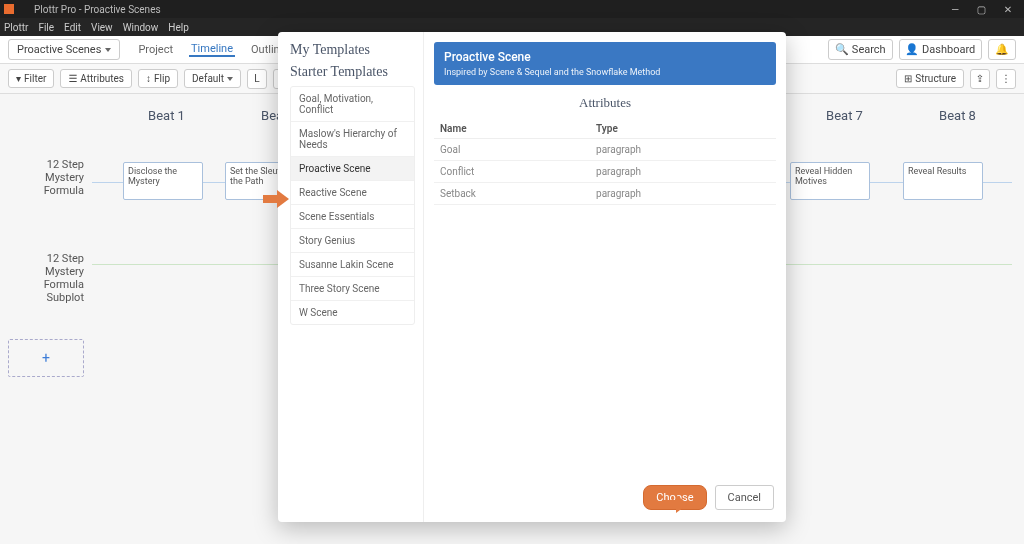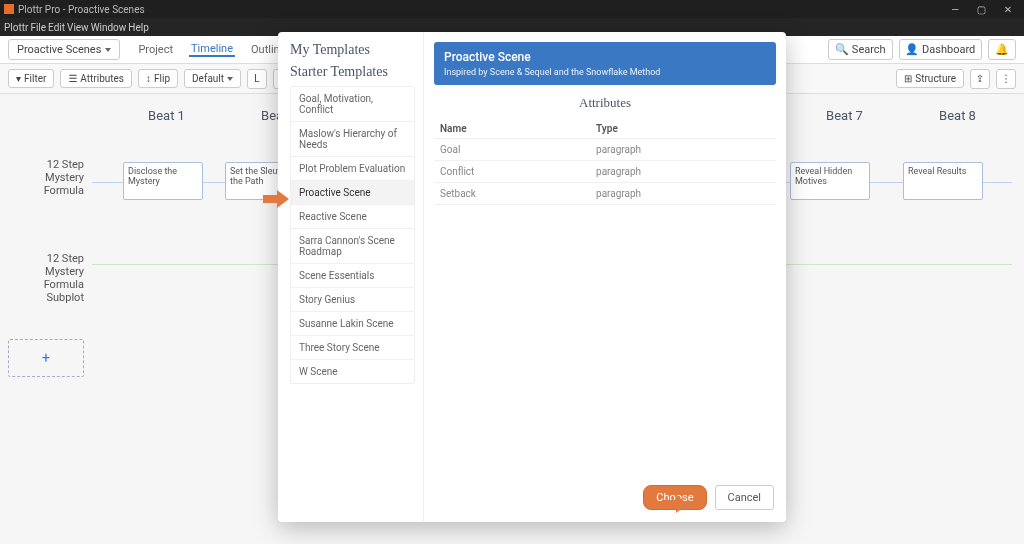--- a/index.html
+++ b/index.html
@@ -1,22 +1,22 @@
 <!DOCTYPE html>
 <html><head>
 <meta charset="utf-8">
 <style>
   * { box-sizing: border-box; margin: 0; padding: 0; font-family: -apple-system, BlinkMacSystemFont, "Segoe UI", Roboto, sans-serif; }
   body { background: #f6f6f6; width: 1024px; height: 544px; overflow: hidden; position: relative; }
 
   .titlebar { background: #1f1f1f; color: #bbb; height: 18px; display: flex; align-items: center; justify-content: space-between; font-size: 10px; padding: 0 4px; }
-  .titlebar .left { display: flex; align-items: center; gap: 2px; }
+  .titlebar .left { display: flex; align-items: center; gap: 18px; }
   .titlebar .app-ico { width: 10px; height: 10px; background: #e96c2f; display: inline-block; margin-right: 2px; }
   .titlebar .winbtns span { display:inline-block; width:24px; text-align:center; cursor:default;}
-  .menubar { background: #252525; color: #ccc; height: 18px; display: flex; align-items:center; font-size:10px; padding: 0 4px; gap: 2px; }
+  .menubar { background: #252525; color: #ccc; height: 18px; display: flex; align-items:center; font-size:10px; padding: 0 4px; gap: 10px; }
   .menubar span { cursor: default; }
 
   .top-row { background: #fff; border-bottom:1px solid #ddd; height: 28px; display:flex; align-items:center; padding:0 8px; justify-content:space-between;}
   .top-row .left, .top-row .right { display:flex; gap:6px; align-items:center; }
   .dd-btn { border:1px solid #ccc; background:#fff; border-radius:3px; padding:3px 8px; font-size:11px; color:#444; display:flex; align-items:center; gap:4px; cursor:pointer;}
   .caret { border-top:4px solid #666; border-left:3px solid transparent; border-right:3px solid transparent; display:inline-block;}
   .nav-tabs { display:flex; gap:14px; font-size:11px; color:#666; align-items:center; height:100%; margin-left:10px;}
   .nav-tabs .tab { padding:0 2px; height:100%; display:flex; align-items:center; cursor:pointer; }
   .nav-tabs .tab.active { color:#3778c2; border-bottom:2px solid #3778c2; }
   .iconbtn { border:1px solid #ccc; background:#fff; border-radius:3px; padding:3px 6px; font-size:11px; color:#444; cursor:pointer;}
@@ -167,24 +167,22 @@
 </div>
 
 <div class="modal">
 
   <div class="m-left">
     <h3>My Templates</h3>
     <h3>Starter Templates</h3>
     <div class="tpl-list">
       <div class="tpl-item">Goal, Motivation, Conflict</div>
       <div class="tpl-item">Maslow's Hierarchy of Needs</div>
-      <div class="tpl-item">Plot Problem Evaluation</div>
       <div class="tpl-item sel">Proactive Scene</div>
       <div class="tpl-item">Reactive Scene</div>
-      <div class="tpl-item">Sarra Cannon's Scene Roadmap</div>
       <div class="tpl-item">Scene Essentials</div>
       <div class="tpl-item">Story Genius</div>
       <div class="tpl-item">Susanne Lakin Scene</div>
       <div class="tpl-item">Three Story Scene</div>
       <div class="tpl-item">W Scene</div>
     </div>
   </div>
 
   <div class="m-right">
     <div class="tpl-header">

